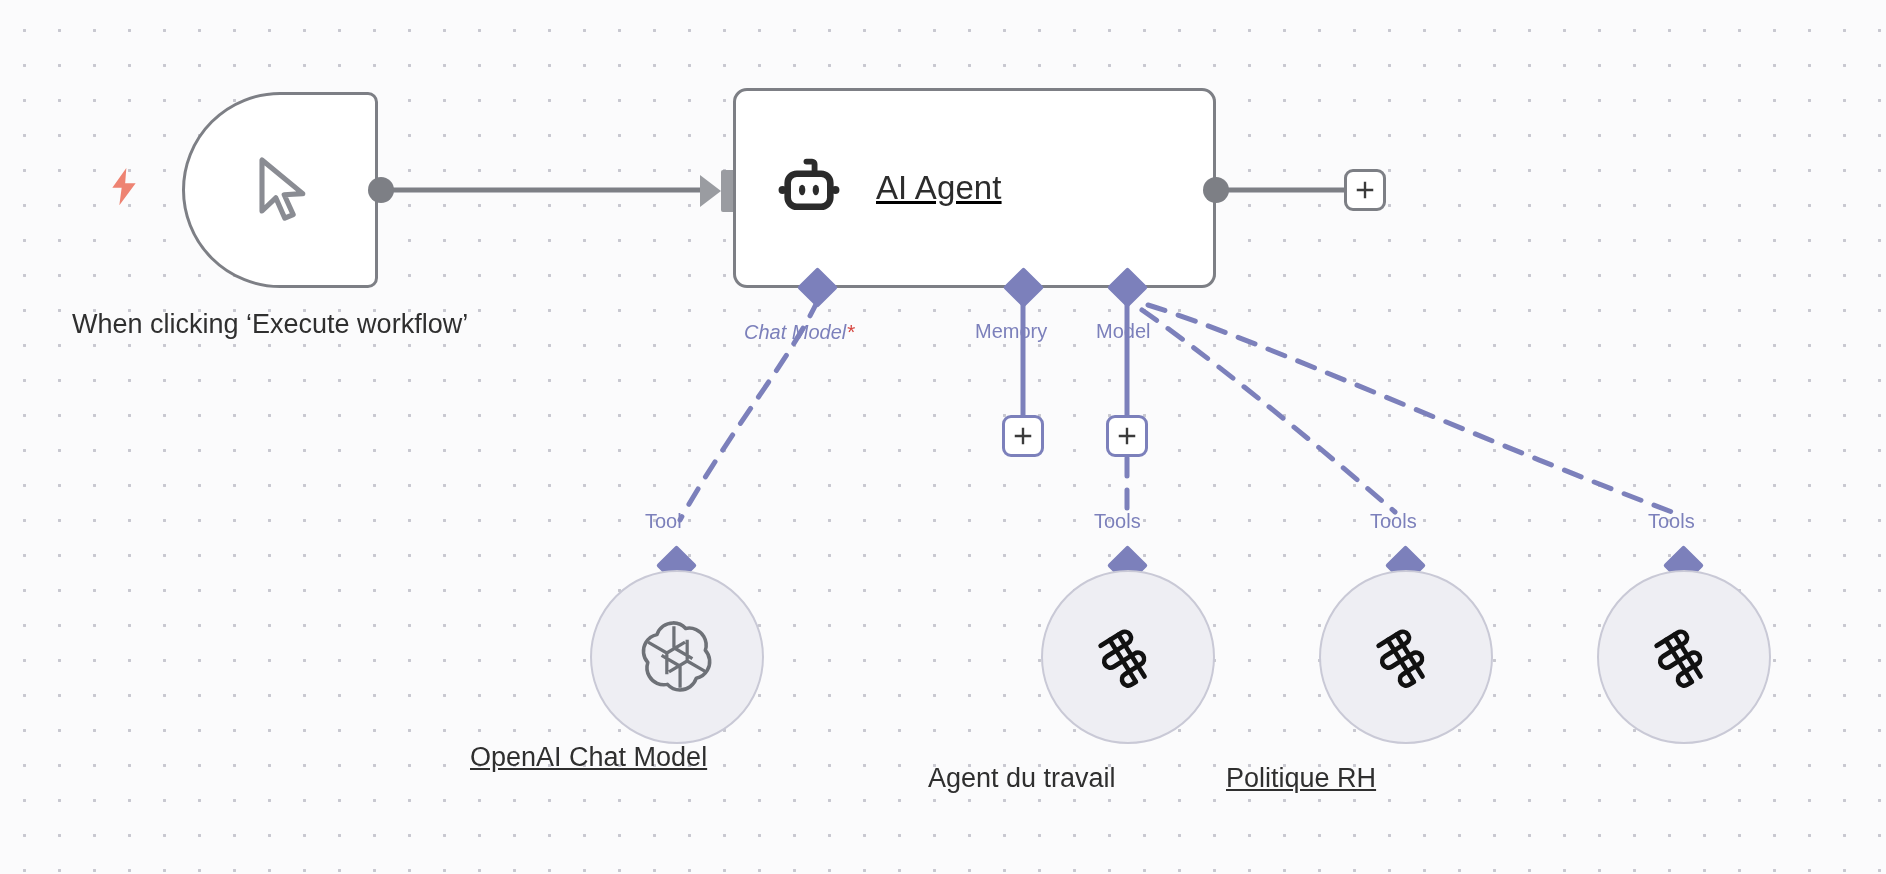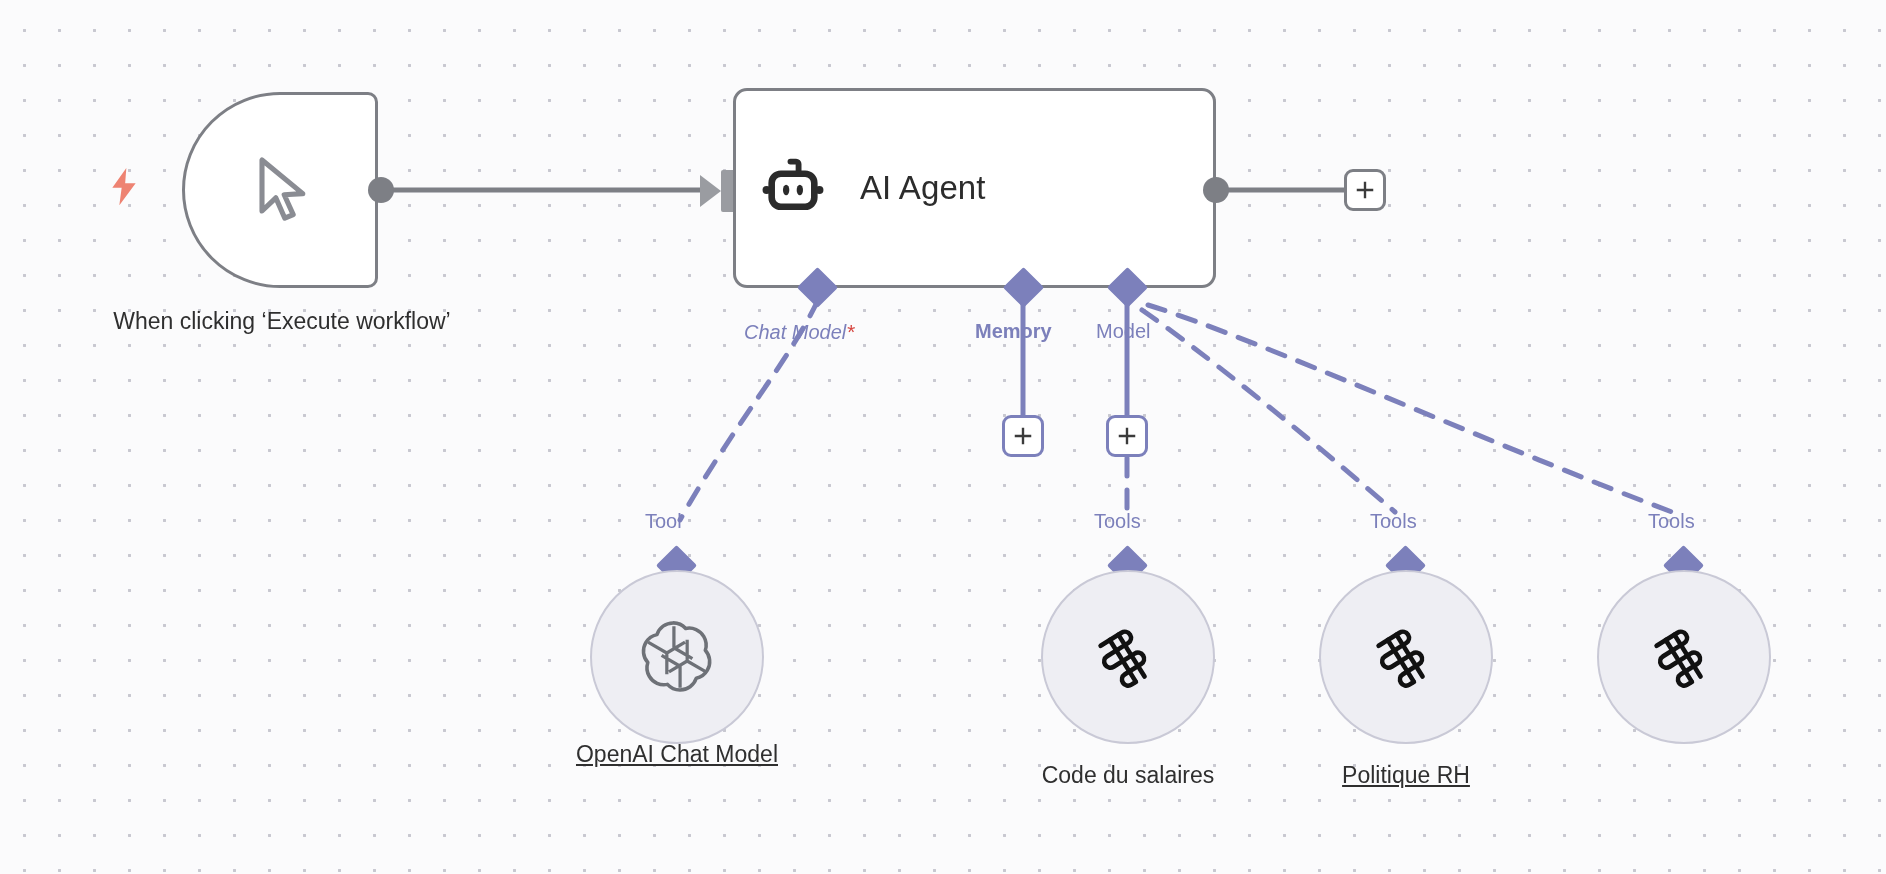--- a/index.html
+++ b/index.html
@@ -65,22 +65,23 @@
     position: absolute;
     left: 733px;
     top: 88px;
     width: 483px;
     height: 200px;
     background: #ffffff;
     border: 3px solid #7d7f85;
     border-radius: 14px;
     display: flex;
     align-items: center;
-    padding-left: 24px;
+    padding-left: 40px;
     gap: 34px;
+    text-decoration: underline;
   }
   .agent-node .bot-glyph { width: 66px; height: 60px; flex: 0 0 auto; }
   .agent-title {
     font-size: 33px;
     color: #2c2c2c;
     letter-spacing: 0.1px;
     white-space: nowrap;
   }
 
   
@@ -109,22 +110,21 @@
     width: 26px; height: 26px;
     border-radius: 50%;
     background: #7d7f85;
   }
   .out-dot.trigger-out { left: 368px; top: 177px; }
   .out-dot.agent-out   { left: 1203px; top: 177px; }
 
   
   .node-caption {
     position: absolute;
-    text-align: center;
-    font-size: 23px;
+    font-size: 27px;
     color: #2f2f2f;
     line-height: 1.36;
     white-space: pre-line;
   }
 
   
   .diamond {
     position: absolute;
     width: 29px;
     height: 29px;
@@ -235,21 +235,21 @@
       <path d="M12 3 V21 M3 12 H21" stroke="#3b3b3b" stroke-width="2.6" stroke-linecap="butt"></path>
     </svg>
   </div>
 
   <div class="diamond" style="left:803px; top:273px;"></div>
   <div class="port-label" style="left:744px; top:320px;font-style:italic;">
     <span>Chat Model</span><span class="req">*</span>
   </div>
 
   <div class="diamond" style="left:1009px; top:273px;"></div>
-  <div class="port-label" style="left:975px; top:320px;font-weight:bold;">Memory</div>
+  <div class="port-label" style="left:975px; top:320px;">Memory</div>
 
   <div class="diamond" style="left:1113px; top:273px;"></div>
   <div class="port-label" style="left:1096px; top:320px;">Model</div>
 
   <div class="plus-btn purple" style="left:1002px; top:415px;">
     <svg viewBox="0 0 24 24" xmlns="http://www.w3.org/2000/svg">
       <path d="M12 3 V21 M3 12 H21" stroke="#3b3b3b" stroke-width="2.6"></path>
     </svg>
   </div>
 
@@ -275,21 +275,21 @@
   <div class="diamond" style="left:1113px; top:551px;"></div>
   <div class="sub-node" style="left:1041px; top:570px;">
     <svg viewBox="0 0 24 24" xmlns="http://www.w3.org/2000/svg">
       <g transform="rotate(-32 12 12)">
         <path fill="none" stroke="#111111" stroke-width="1.5" stroke-linecap="round" stroke-linejoin="round" d="M6.4 4.2 h8.0 a2.0 2.0 0 0 1 0 4.0 h-8.0 a2.0 2.0 0 0 0 0 4.0
                  h8.0 a2.0 2.0 0 0 1 0 4.0 h-6.2 a2.0 2.0 0 0 0 0 4.0 h1.6"></path>
         <path fill="none" stroke="#111111" stroke-width="1.5" stroke-linecap="round" stroke-linejoin="round" d="M9.9 4.2 V20.2 M13.2 4.2 V20.2"></path>
       </g>
     </svg>
   </div>
-  <div class="node-caption" style="left:928px; top:760px; width:400px;">Code du salaires</div>
+  <div class="node-caption" style="left:928px; top:760px; width:400px;">Agent du travail</div>
 
   <div class="port-label" style="left:1370px; top:510px;">Tools</div>
   <div class="diamond" style="left:1391px; top:551px;"></div>
   <div class="sub-node" style="left:1319px; top:570px;">
     <svg viewBox="0 0 24 24" xmlns="http://www.w3.org/2000/svg">
       <g transform="rotate(-32 12 12)">
         <path fill="none" stroke="#111111" stroke-width="1.5" stroke-linecap="round" stroke-linejoin="round" d="M6.4 4.2 h8.0 a2.0 2.0 0 0 1 0 4.0 h-8.0 a2.0 2.0 0 0 0 0 4.0
                  h8.0 a2.0 2.0 0 0 1 0 4.0 h-6.2 a2.0 2.0 0 0 0 0 4.0 h1.6"></path>
         <path fill="none" stroke="#111111" stroke-width="1.5" stroke-linecap="round" stroke-linejoin="round" d="M9.9 4.2 V20.2 M13.2 4.2 V20.2"></path>
       </g>

